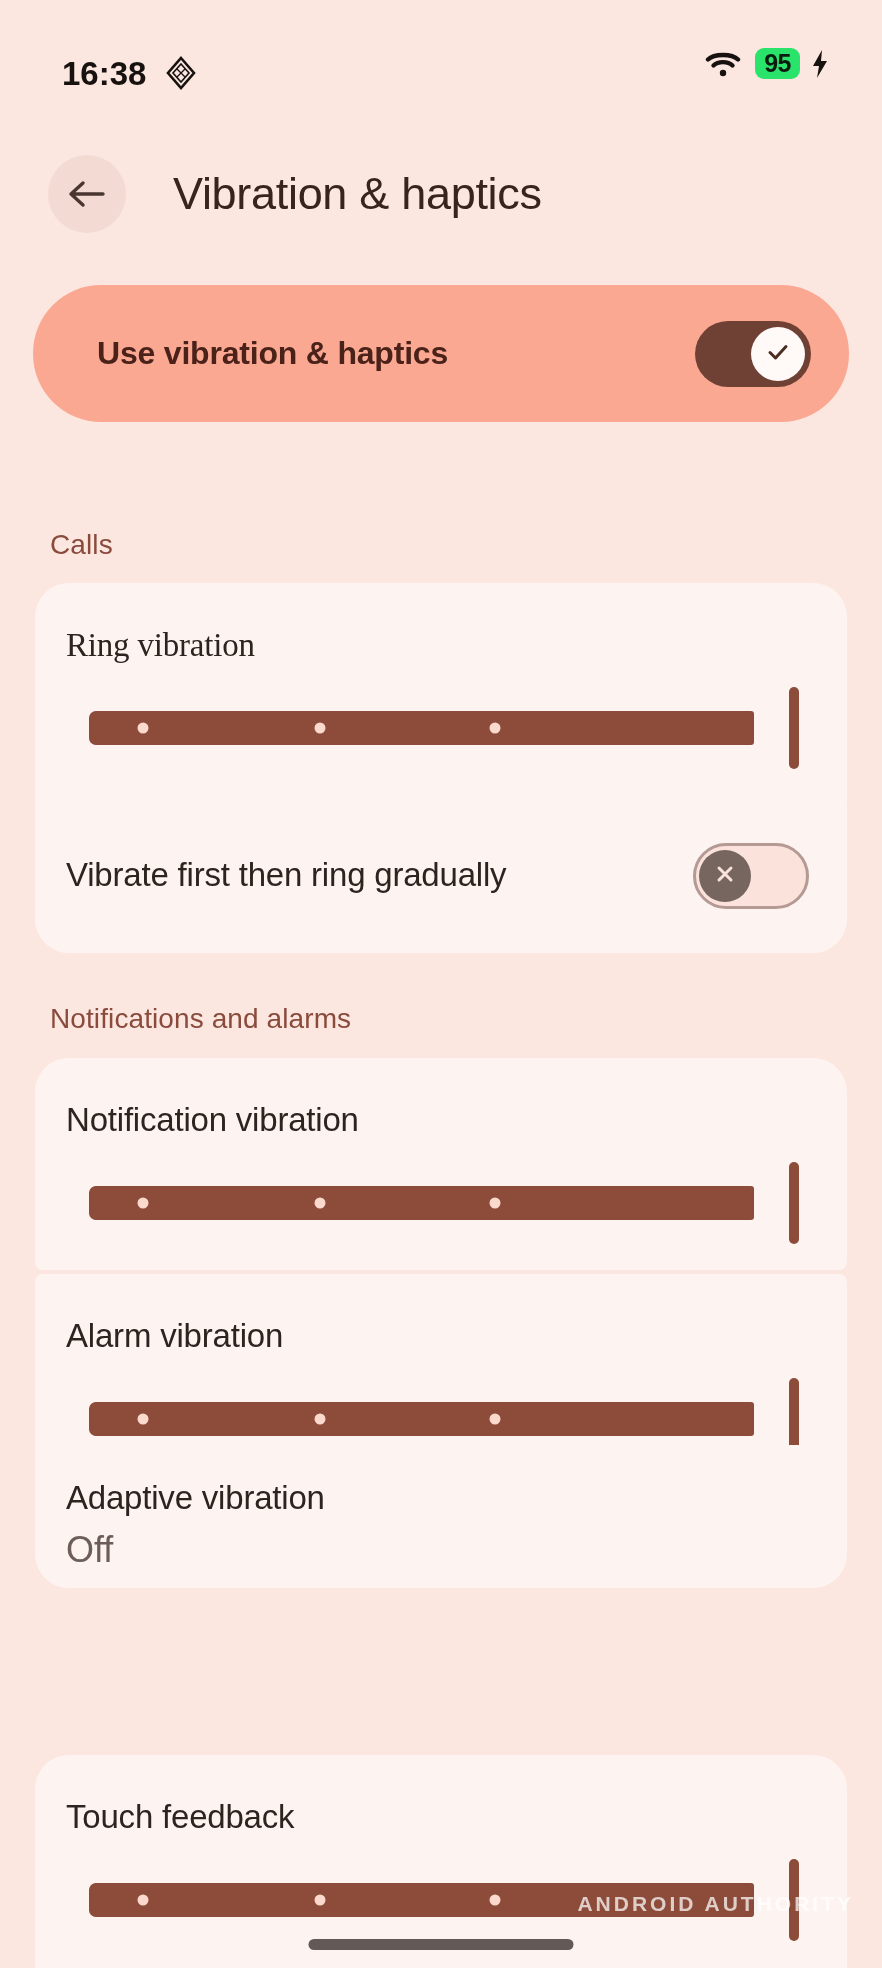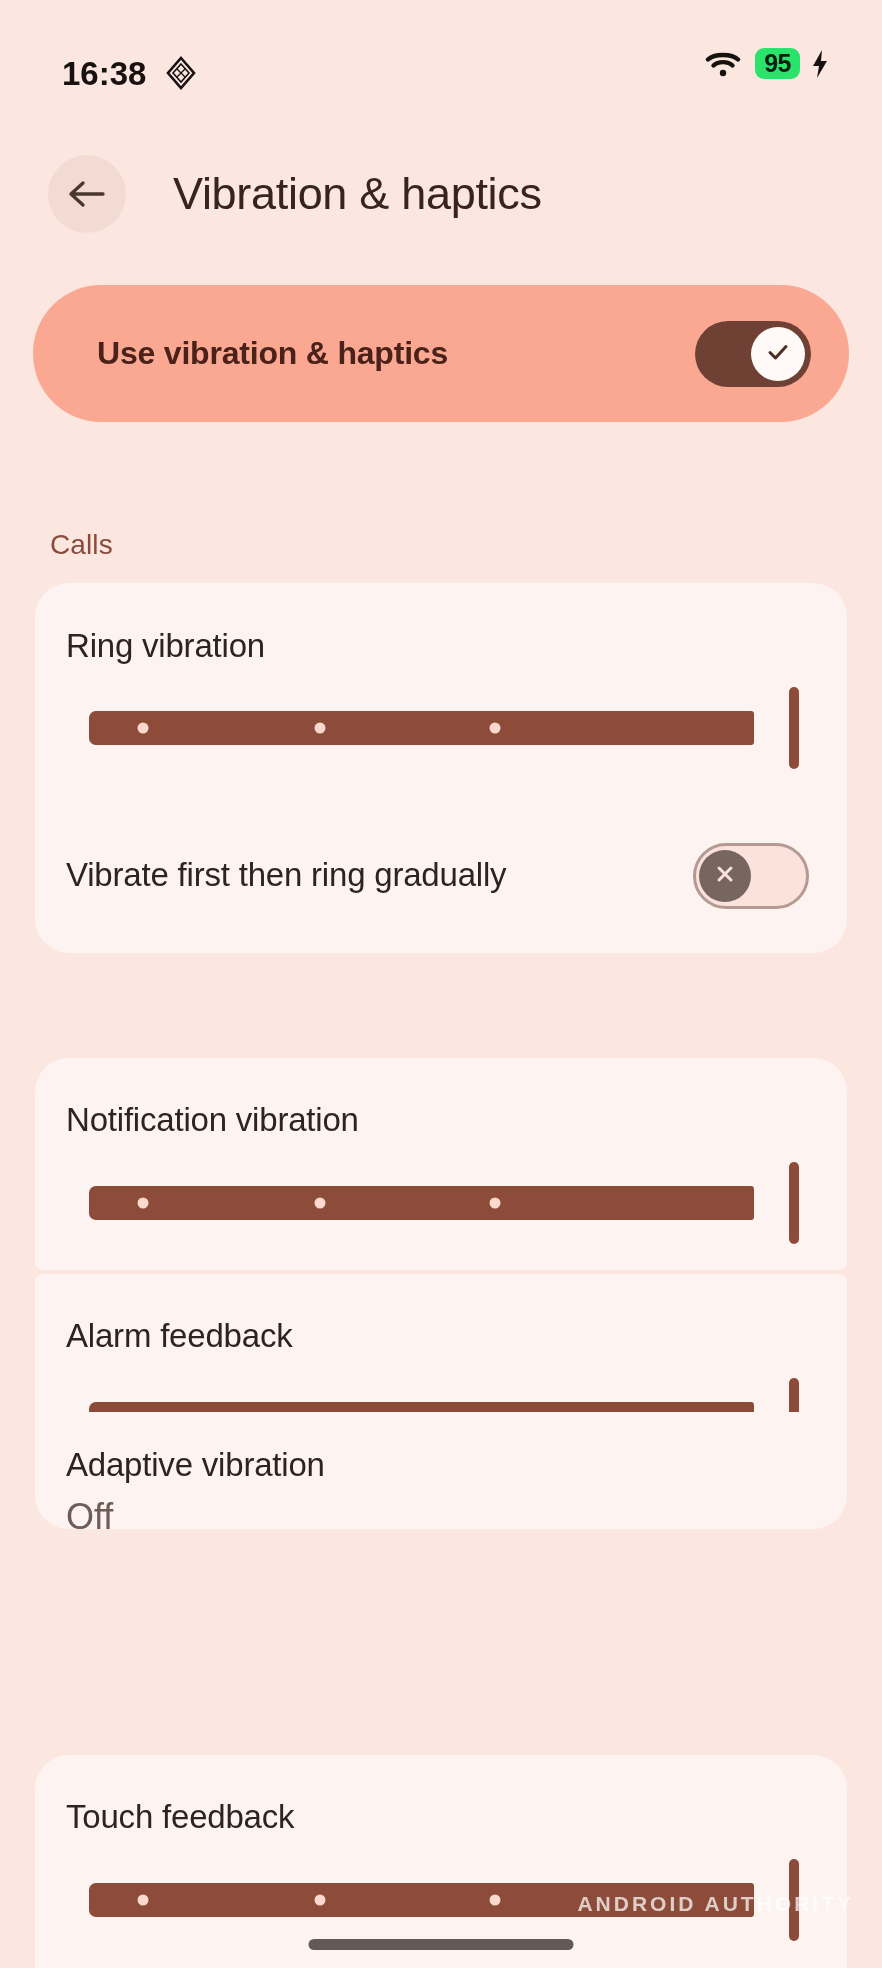--- a/index.html
+++ b/index.html
@@ -213,21 +213,21 @@
           <svg width="30" height="30" viewBox="0 0 30 30">
             <path d="M7 15.5 L12.5 21 L23 9.5" fill="none" stroke="#4a2e24" stroke-width="3" stroke-linecap="round" stroke-linejoin="round"></path>
           </svg>
         </span>
       </span>
     </span>
   </div>
 
   <div class="section-title" style="top:529px;">Calls</div>
 
-  <div class="card r-top" style="top:583px; height:228px;">
+  <div class="card r-top" style="top:583px; height:228px;font-family:Liberation Serif, serif;">
     <div class="row-title" style="top:44px;">Ring vibration</div>
     <div class="slider" style="top:124px;">
       <div class="slider-track"></div>
       <span class="tick" style="left:54px;"></span>
       <span class="tick" style="left:231px;"></span>
       <span class="tick" style="left:406px;"></span>
       <div class="slider-thumb"></div>
     </div>
   </div>
 
@@ -237,44 +237,45 @@
       <span class="knob">
         <span>
           <svg width="28" height="28" viewBox="0 0 28 28">
             <path d="M8 8 L20 20 M20 8 L8 20" fill="none" stroke="#fbe3dc" stroke-width="3" stroke-linecap="round"></path>
           </svg>
         </span>
       </span>
     </span>
   </div>
 
+  <div class="section-title" style="top:1003px;">Notifications and alarms</div>
 
   <div class="card r-top" style="top:1058px; height:212px;">
     <div class="row-title" style="top:43px;">Notification vibration</div>
     <div class="slider" style="top:124px;">
       <div class="slider-track"></div>
       <span class="tick" style="left:54px;"></span>
       <span class="tick" style="left:231px;"></span>
       <span class="tick" style="left:406px;"></span>
       <div class="slider-thumb"></div>
     </div>
   </div>
 
   <div class="card r-mid" style="top:1274px; height:212px;">
-    <div class="row-title" style="top:43px;">Alarm feedback</div>
-    <div class="slider" style="top:124px;">
-      <div class="slider-track"></div>
-      <span class="tick" style="left:54px;"></span>
-      <span class="tick" style="left:231px;"></span>
-      <span class="tick" style="left:406px;"></span>
-      <div class="slider-thumb"></div>
-    </div>
-  </div>
-
-  <div class="card r-bottom" style="top:1412px; height:117px;">
+    <div class="row-title" style="top:43px;">Alarm vibration</div>
+    <div class="slider" style="top:124px;">
+      <div class="slider-track"></div>
+      <span class="tick" style="left:54px;"></span>
+      <span class="tick" style="left:231px;"></span>
+      <span class="tick" style="left:406px;"></span>
+      <div class="slider-thumb"></div>
+    </div>
+  </div>
+
+  <div class="card r-bottom" style="top:1445px; height:143px;">
     <div class="row-title" style="top:34px;">Adaptive vibration</div>
     <div class="row-sub" style="top:84px;">Off</div>
   </div>
 
   <div class="section-title" style="top:1355px;"></div>
 
 
   <div class="card r-top" style="top:1755px; height:264px;">
     <div class="row-title" style="top:43px;">Touch feedback</div>
     <div class="slider" style="top:124px;">

